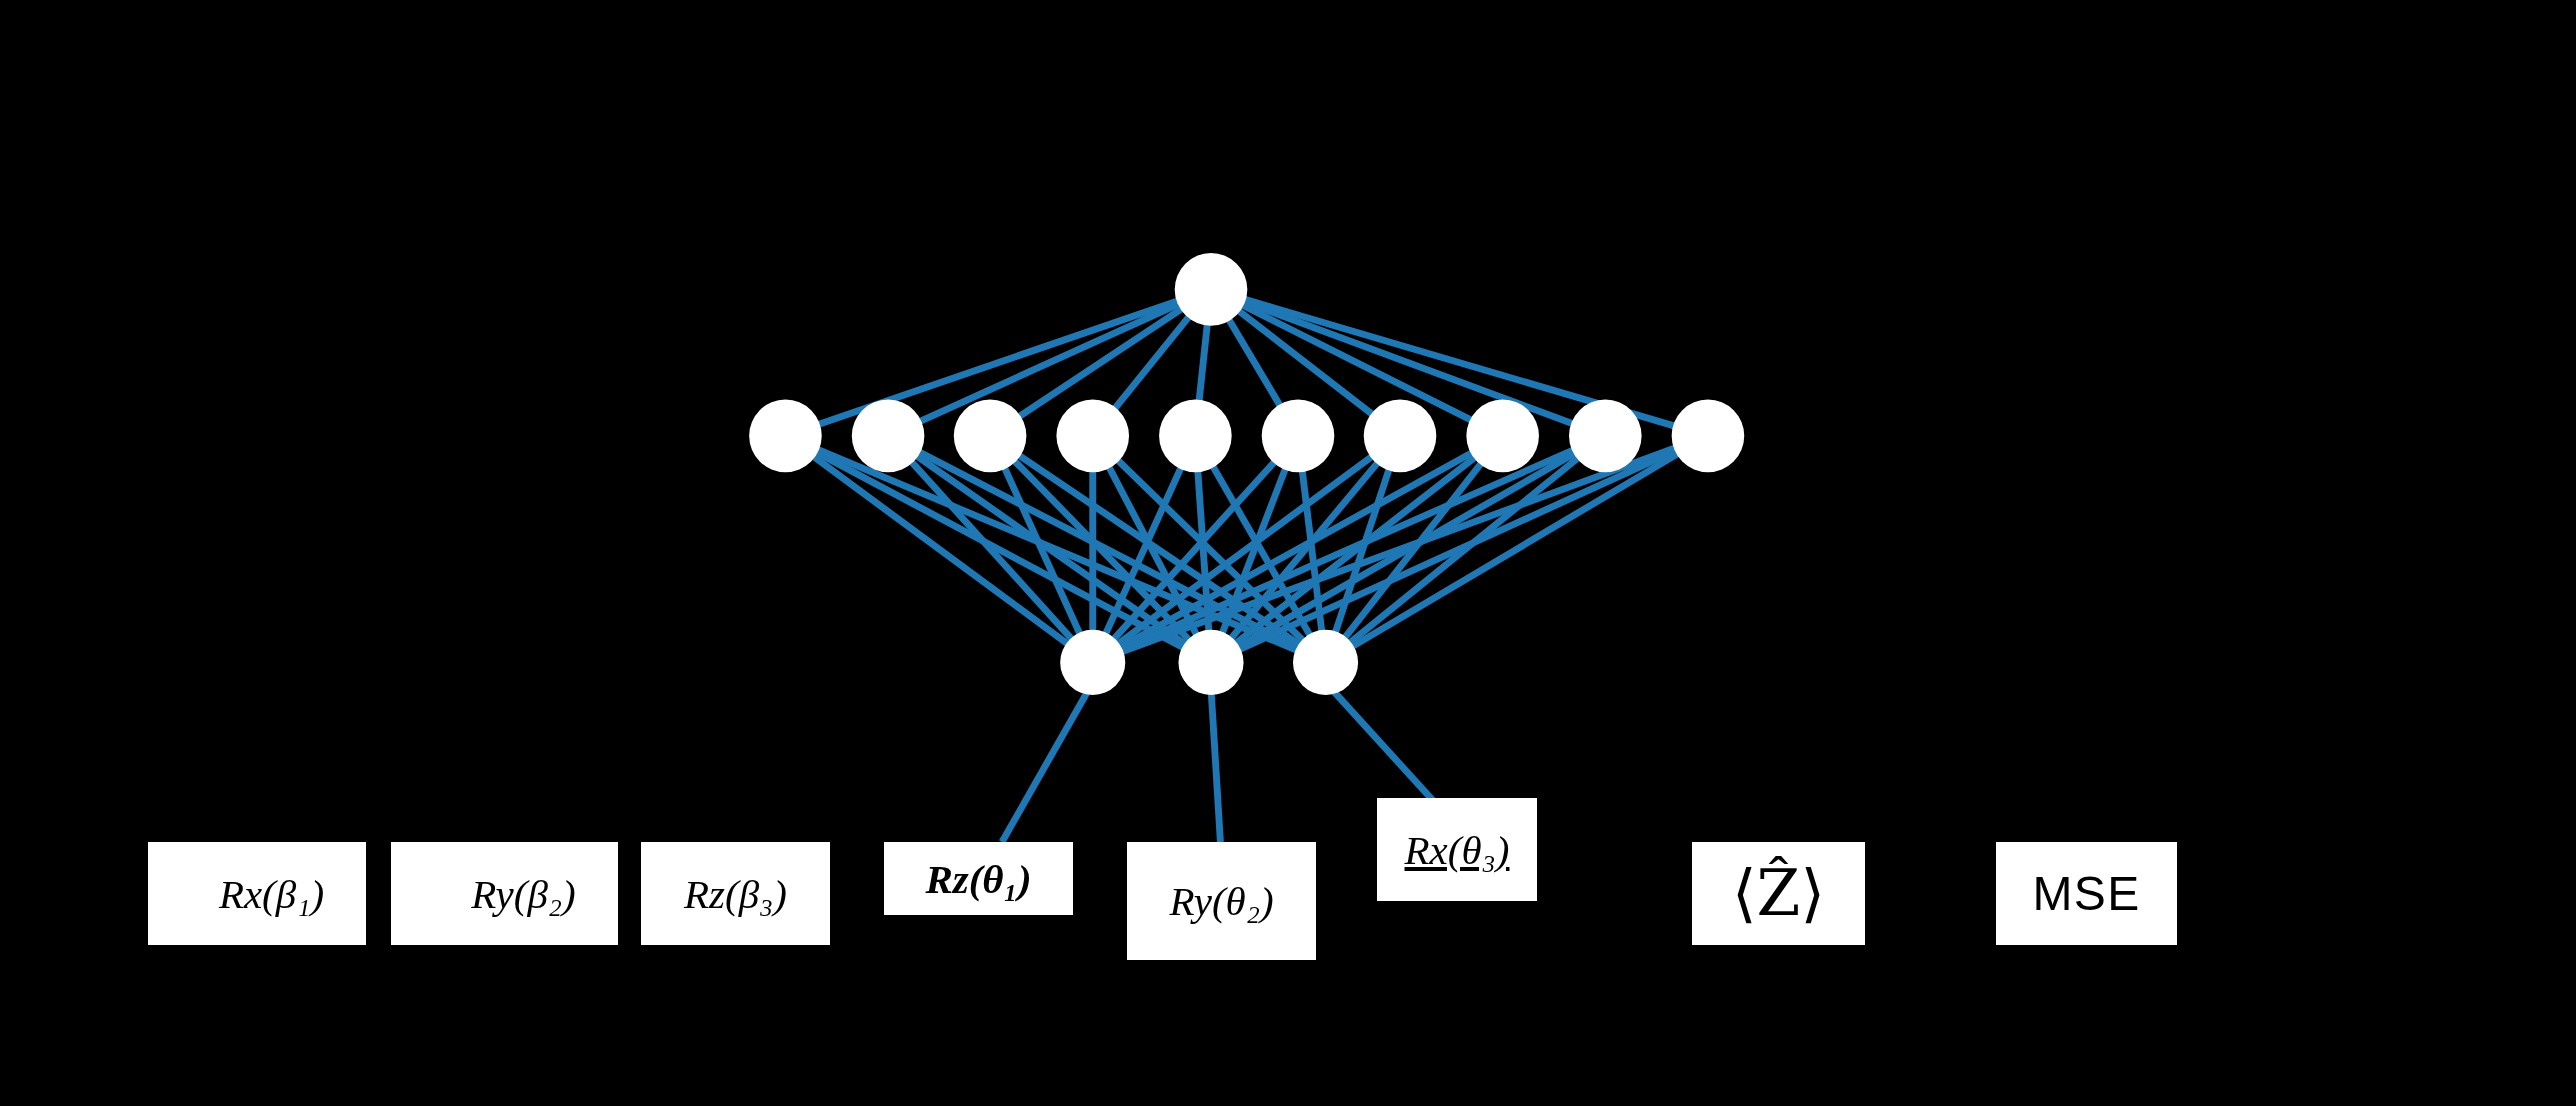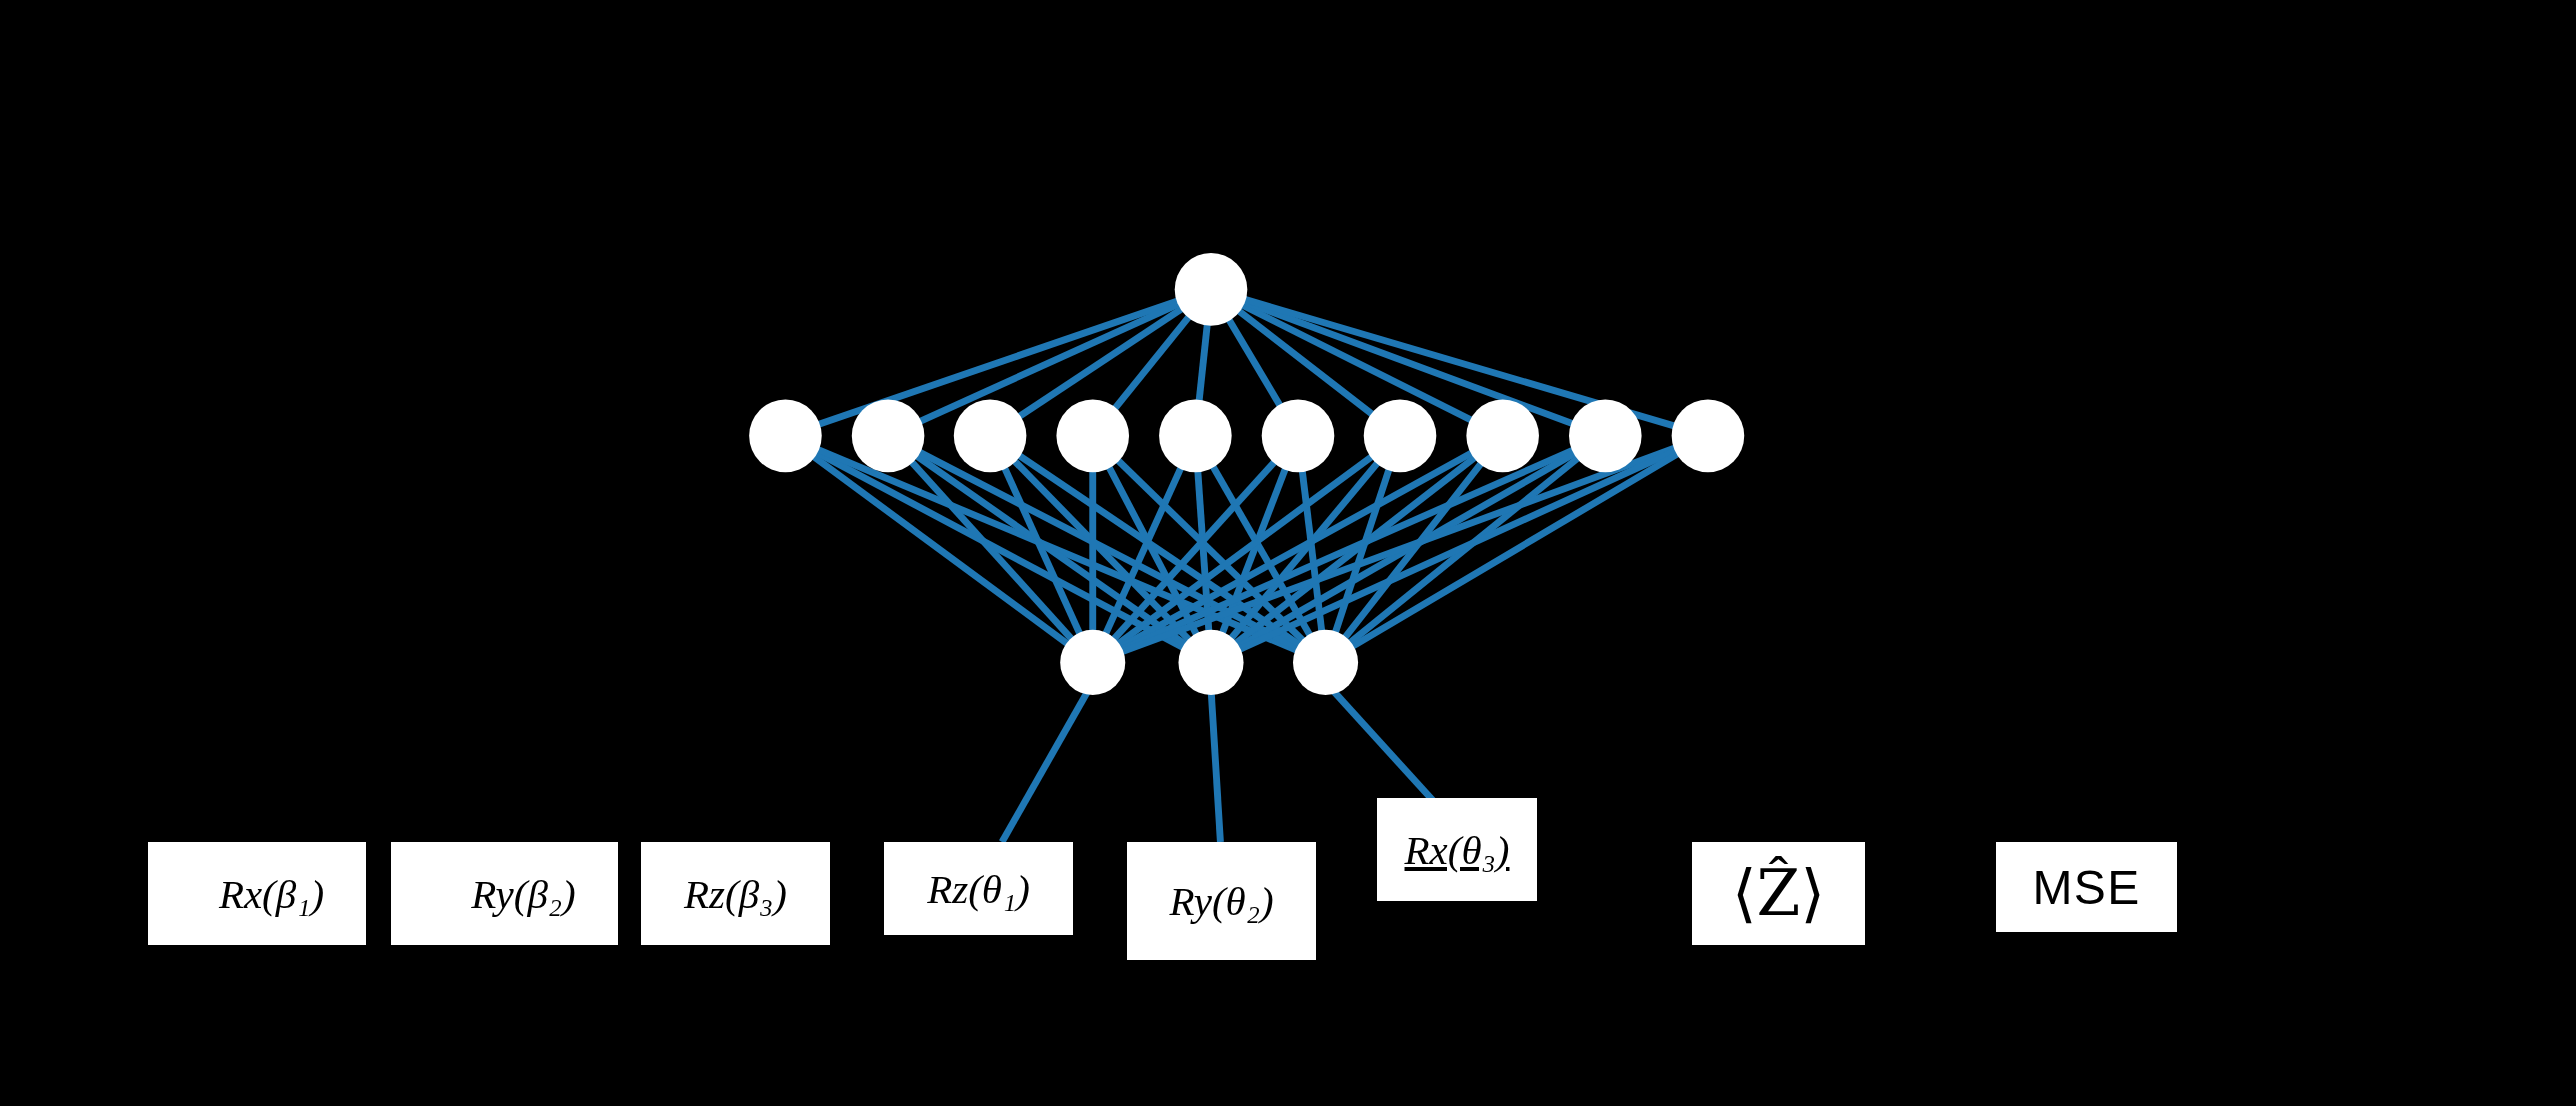--- a/index.html
+++ b/index.html
@@ -104,30 +104,30 @@
   <div>
       <div class="box gate" style="left: 148px; top: 842px; width: 189px; height: 103px; padding-left: 29px;">
         <span>Rx(β₁)</span>
       </div>
       <div class="box gate" style="left: 391px; top: 842px; width: 189px; height: 103px; padding-left: 38px;">
         <span>Ry(β₂)</span>
       </div>
       <div class="box gate" style="left: 641px; top: 842px; width: 189px; height: 103px;">
         <span>Rz(β₃)</span>
       </div>
-      <div class="box gate" style="left: 884px; top: 842px; width: 189px; height: 93px;">
+      <div class="box gate" style="left: 884px; top: 842px; width: 189px; height: 73px; font-weight: bold;">
         <span>Rz(θ₁)</span>
       </div>
       <div class="box gate" style="left: 1127px; top: 842px; width: 189px; height: 118px;">
         <span>Ry(θ₂)</span>
       </div>
       <div class="box gate" style="left: 1377px; top: 798px; width: 160px; height: 103px; text-decoration: underline;">
         <span>Rx(θ₃)</span>
       </div>
       <div class="box expectation" style="left: 1692px; top: 842px; width: 173px; height: 103px;">
         <span>⟨Ẑ⟩</span>
       </div>
-      <div class="box mse" style="left: 1996px; top: 842px; width: 181px; height: 90px;">
+      <div class="box mse" style="left: 1996px; top: 842px; width: 181px; height: 103px;">
         <span>MSE</span>
       </div>
     </div>
 </div>
 
 
 </body></html>

